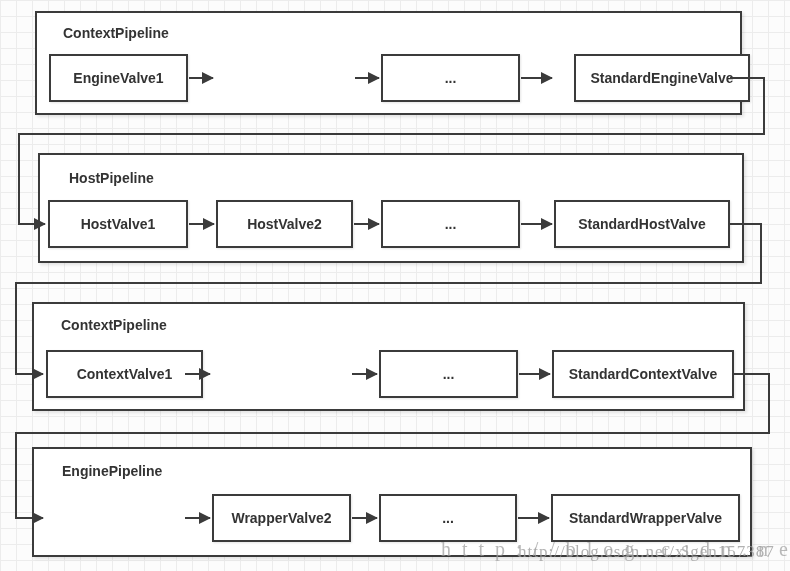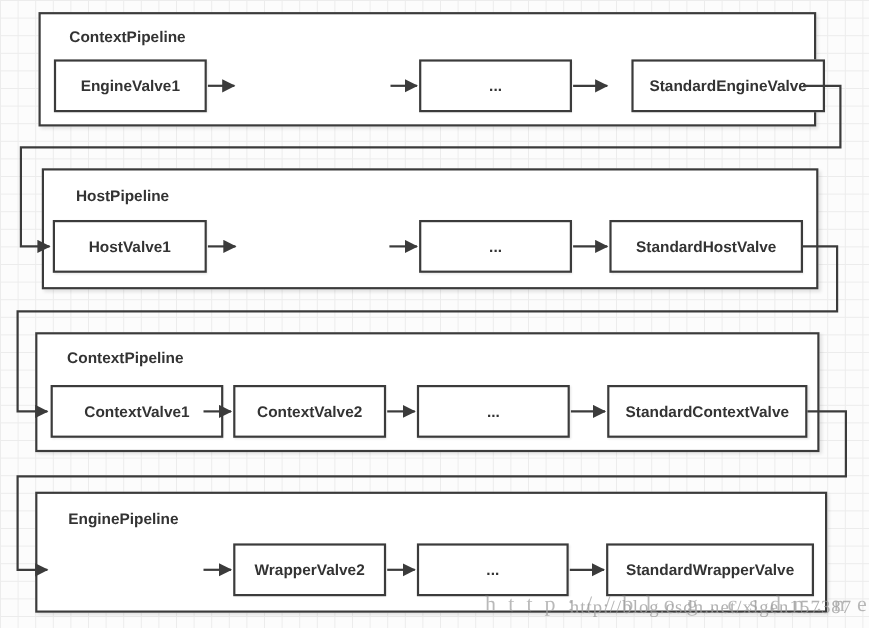--- a/index.html
+++ b/index.html
@@ -80,28 +80,28 @@
     <div class="pipeline-title">ContextPipeline</div>
   </div>
   <div class="valve" style="left:49px;  top:54px; width:139px;">EngineValve1</div>
   <div class="valve" style="left:381px; top:54px; width:139px;">...</div>
   <div class="valve" style="left:554px; top:54px; width:176px;margin-left:20px;">StandardEngineValve</div>
 
   <div class="pipeline" style="left:38px; top:153px; width:706px; height:110px;">
     <div class="pipeline-title" style="left:29px; top:15px;">HostPipeline</div>
   </div>
   <div class="valve" style="left:48px;  top:200px; width:140px;">HostValve1</div>
+  <div class="valve" style="left:216px; top:200px; width:137px;">HostValve2</div>
   <div class="valve" style="left:381px; top:200px; width:139px;">...</div>
   <div class="valve" style="left:554px; top:200px; width:176px;">StandardHostValve</div>
 
   <div class="pipeline" style="left:32px; top:302px; width:713px; height:109px;">
     <div class="pipeline-title" style="left:27px; top:13px;">ContextPipeline</div>
   </div>
   <div class="valve" style="left:46px;  top:350px; width:157px;">ContextValve1</div>
-  <div class="valve" style="left:212px; top:350px; width:139px;">ContextValve2</div>
   <div class="valve" style="left:379px; top:350px; width:139px;">...</div>
   <div class="valve" style="left:552px; top:350px; width:182px;">StandardContextValve</div>
 
   <div class="pipeline" style="left:32px; top:447px; width:720px; height:110px;">
     <div class="pipeline-title" style="left:28px; top:14px;">EnginePipeline</div>
   </div>
   <div class="valve" style="left:212px; top:494px; width:139px;">WrapperValve2</div>
   <div class="valve" style="left:379px; top:494px; width:138px;">...</div>
   <div class="valve" style="left:551px; top:494px; width:189px;">StandardWrapperValve</div>
 

